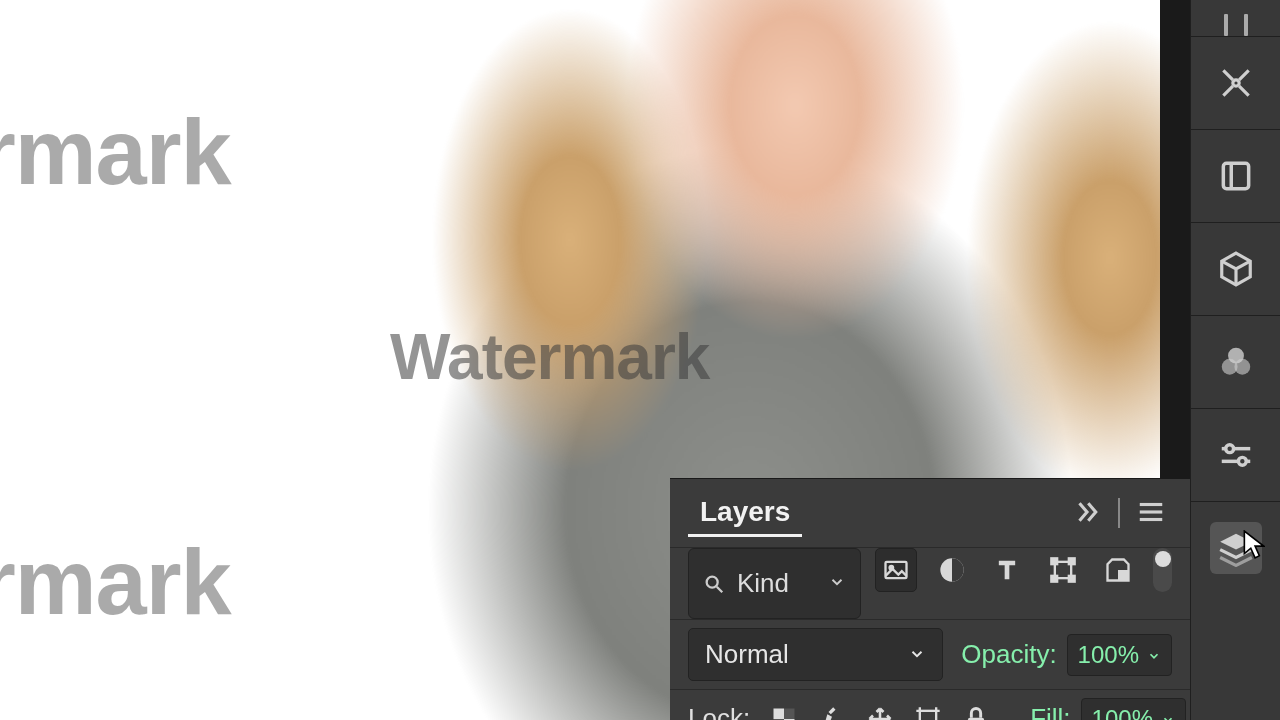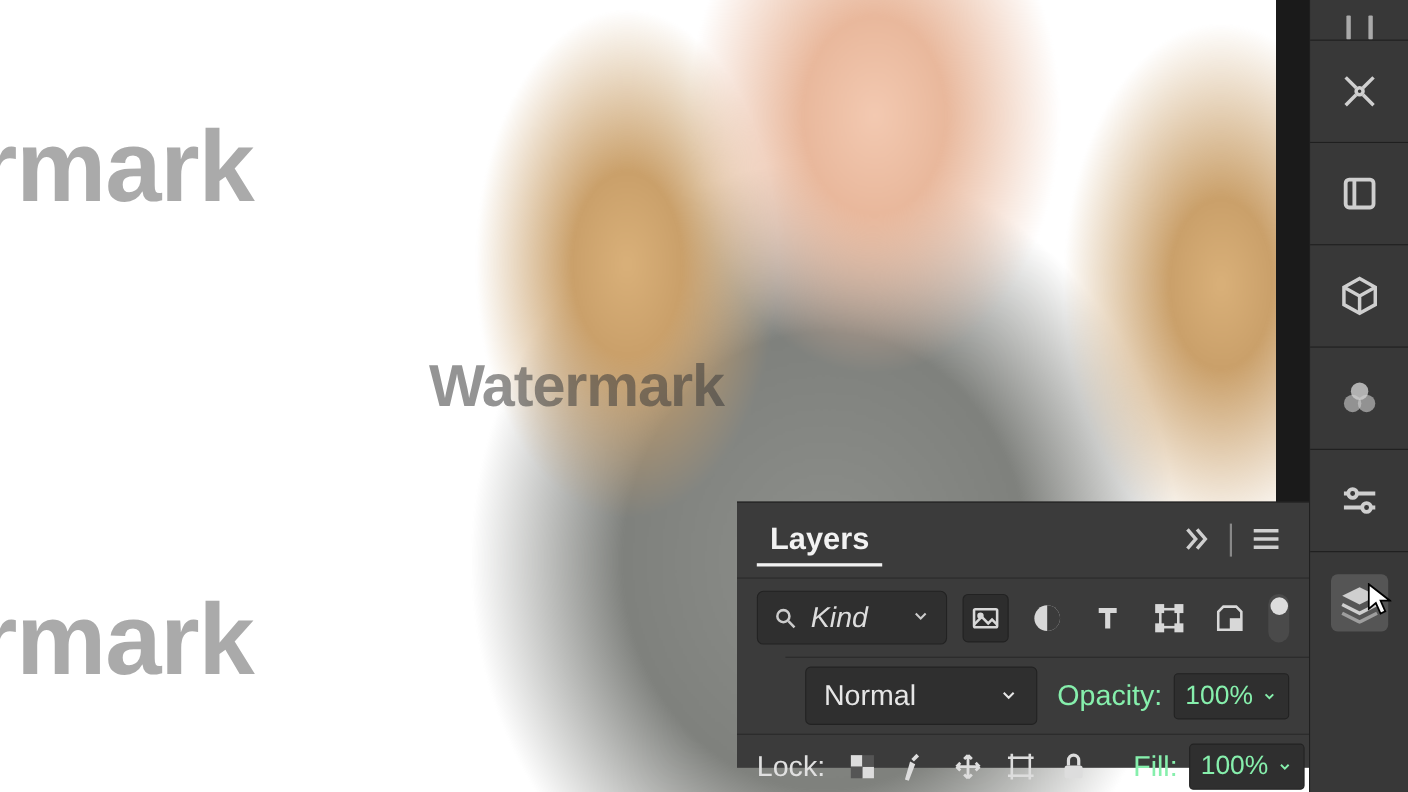--- a/index.html
+++ b/index.html
@@ -42,21 +42,21 @@
   position: absolute;
   font-weight: 800;
   font-family: "Arial Black", Arial, sans-serif;
   color: rgba(100,100,100,0.55);
   white-space: nowrap;
   letter-spacing: -1px;
 }
 
 .wm1 { left: -150px; top: 100px; font-size: 92px; }
 .wm2 { left: 870px; top: 95px; font-size: 92px; color: rgba(70,70,70,0.5); }
-.wm3 { left: 390px; top: 320px; font-size: 54px; color: rgba(60,60,60,0.55); }
+.wm3 { left: 390px; top: 320px; font-size: 64px; color: rgba(60,60,60,0.55); }
 .wm4 { left: -150px; top: 530px; font-size: 92px; }
 
 
 .dark-edge {
   position: absolute;
   top: 0;
   right: 90px;
   width: 30px;
   height: 478px;
   background: #1a1a1a;
@@ -107,21 +107,21 @@
 .dock-btn svg { width: 38px; height: 38px; }
 .dock-btn.active {
   background: #555;
   border-radius: 6px;
 }
 
 
 .layers-panel {
   position: absolute;
   left: 670px;
-  top: 456px;
+  top: 478px;
   width: 520px;
   height: 242px;
   background: #3b3b3b;
   color: #e6e6e6;
   border-top: 1px solid #1a1a1a;
   font-size: 14px;
 }
 
 .panel-header {
   height: 68px;
@@ -142,25 +142,23 @@
   color: #cfcfcf;
   padding: 6px;
   cursor: pointer;
 }
 .collapse-btn svg, .menu-btn svg { width: 30px; height: 30px; }
 .vsep { width:2px; height:30px; background:#888; margin:0 10px; }
 
 .filter-row {
   height: 72px;
   display: flex;
-  align-items: center;
   padding: 0 18px;
   gap: 14px;
   border-top: 1px solid #2a2a2a;
-  font-style: italic;
 }
 
 .kind-select {
   display: flex;
   align-items: center;
   background: #2f2f2f;
   border: 1px solid #222;
   border-radius: 6px;
   padding: 8px 14px;
   gap: 12px;
@@ -193,21 +191,20 @@
   width:16px; height:16px; background:#ddd; border-radius:50%;
 }
 
 .blend-row {
   height: 70px;
   display: flex;
   align-items: center;
   padding: 0 18px;
   gap: 18px;
   border-top: 1px solid #2a2a2a;
-  margin-left: 44px;
 }
 .blend-select {
   display:flex; align-items:center;
   border:1px solid #222; border-radius:5px;
   background:#2f2f2f;
   padding: 10px 16px;
   width: 278px;
   font-size: 26px;
 }
 .blend-select .caret { margin-left:auto; }

